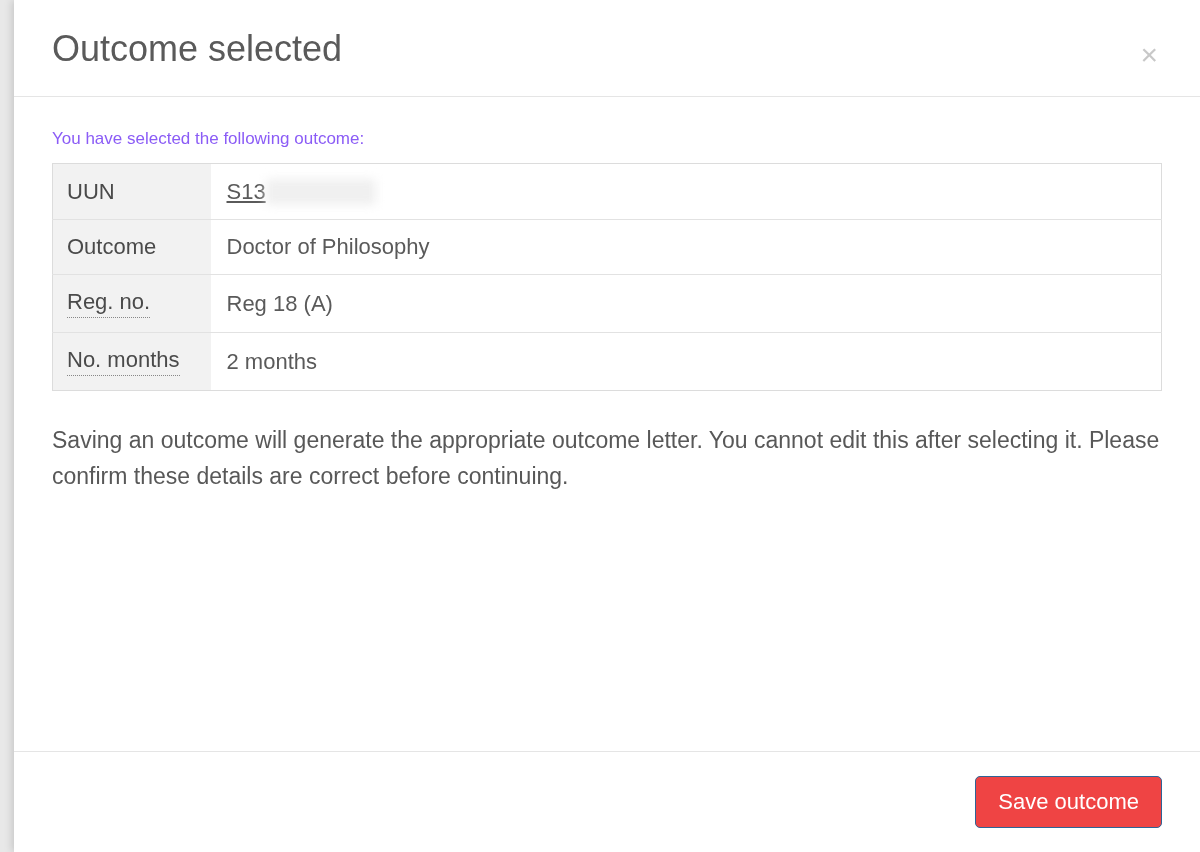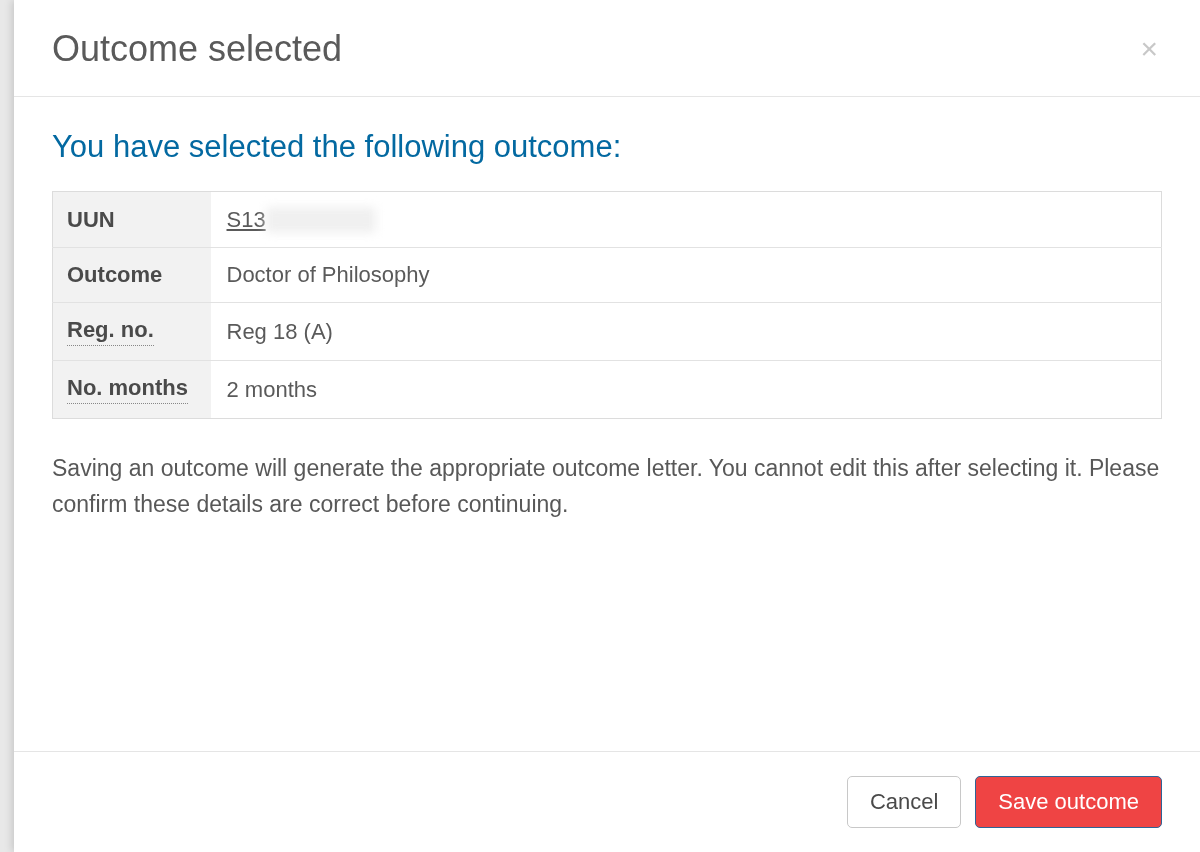--- a/index.html
+++ b/index.html
@@ -20,61 +20,61 @@
       margin-left: 14px;
       height: 852px;
       box-shadow: -2px 0 8px rgba(0,0,0,0.15);
       position: relative;
     }
     .modal-header {
       padding: 28px 38px 26px 38px;
       border-bottom: 1px solid #e5e5e5;
       display: flex;
       justify-content: space-between;
-      align-items: center;
+      align-items: flex-end;
     }
     .modal-title {
       font-size: 36px;
       font-weight: 400;
       color: #5a5a5a;
     }
     .close-btn {
       font-size: 30px;
       color: #c8c8c8;
       cursor: pointer;
       line-height: 1;
       padding: 0 4px;
       background: none;
       border: none;
       font-weight: 300;
     }
     .modal-body {
       padding: 32px 38px;
     }
     .intro-text {
-      font-size: 31px;
-      color: #0369a1;
-      margin-bottom: 26px;
+      font-size: 17px;
+      color: #8b5cf6;
+      margin-bottom: 14px;
     }
     .outcome-table {
       width: 100%;
       border-collapse: collapse;
       border: 1px solid #dcdcdc;
       margin-bottom: 32px;
     }
     .outcome-table tr {
       border-bottom: 1px solid #e2e2e2;
     }
     .outcome-table tr:last-child {
       border-bottom: none;
     }
     .outcome-table th {
       text-align: left;
       background: #f2f2f2;
-      font-weight: 700;
+      font-weight: 400;
       color: #4a4a4a;
       font-size: 22px;
       padding: 14px 14px;
       width: 158px;
       vertical-align: middle;
     }
     .outcome-table td {
       font-size: 22px;
       color: #5a5a5a;
       padding: 14px 16px;
@@ -173,16 +173,15 @@
         <th><span class="dotted">No. months</span></th>
         <td>2 months</td>
       </tr>
     </tbody>
       </table>
 
     <p class="info-text">Saving an outcome will generate the appropriate outcome letter. You cannot edit this after selecting it. Please confirm these details are correct before continuing.</p>
   </div>
 
   <div class="modal-footer">
-    <button class="btn btn-cancel">Cancel</button>
     <button class="btn btn-primary">Save outcome</button>
   </div>
 </div>
 
 </body></html>

